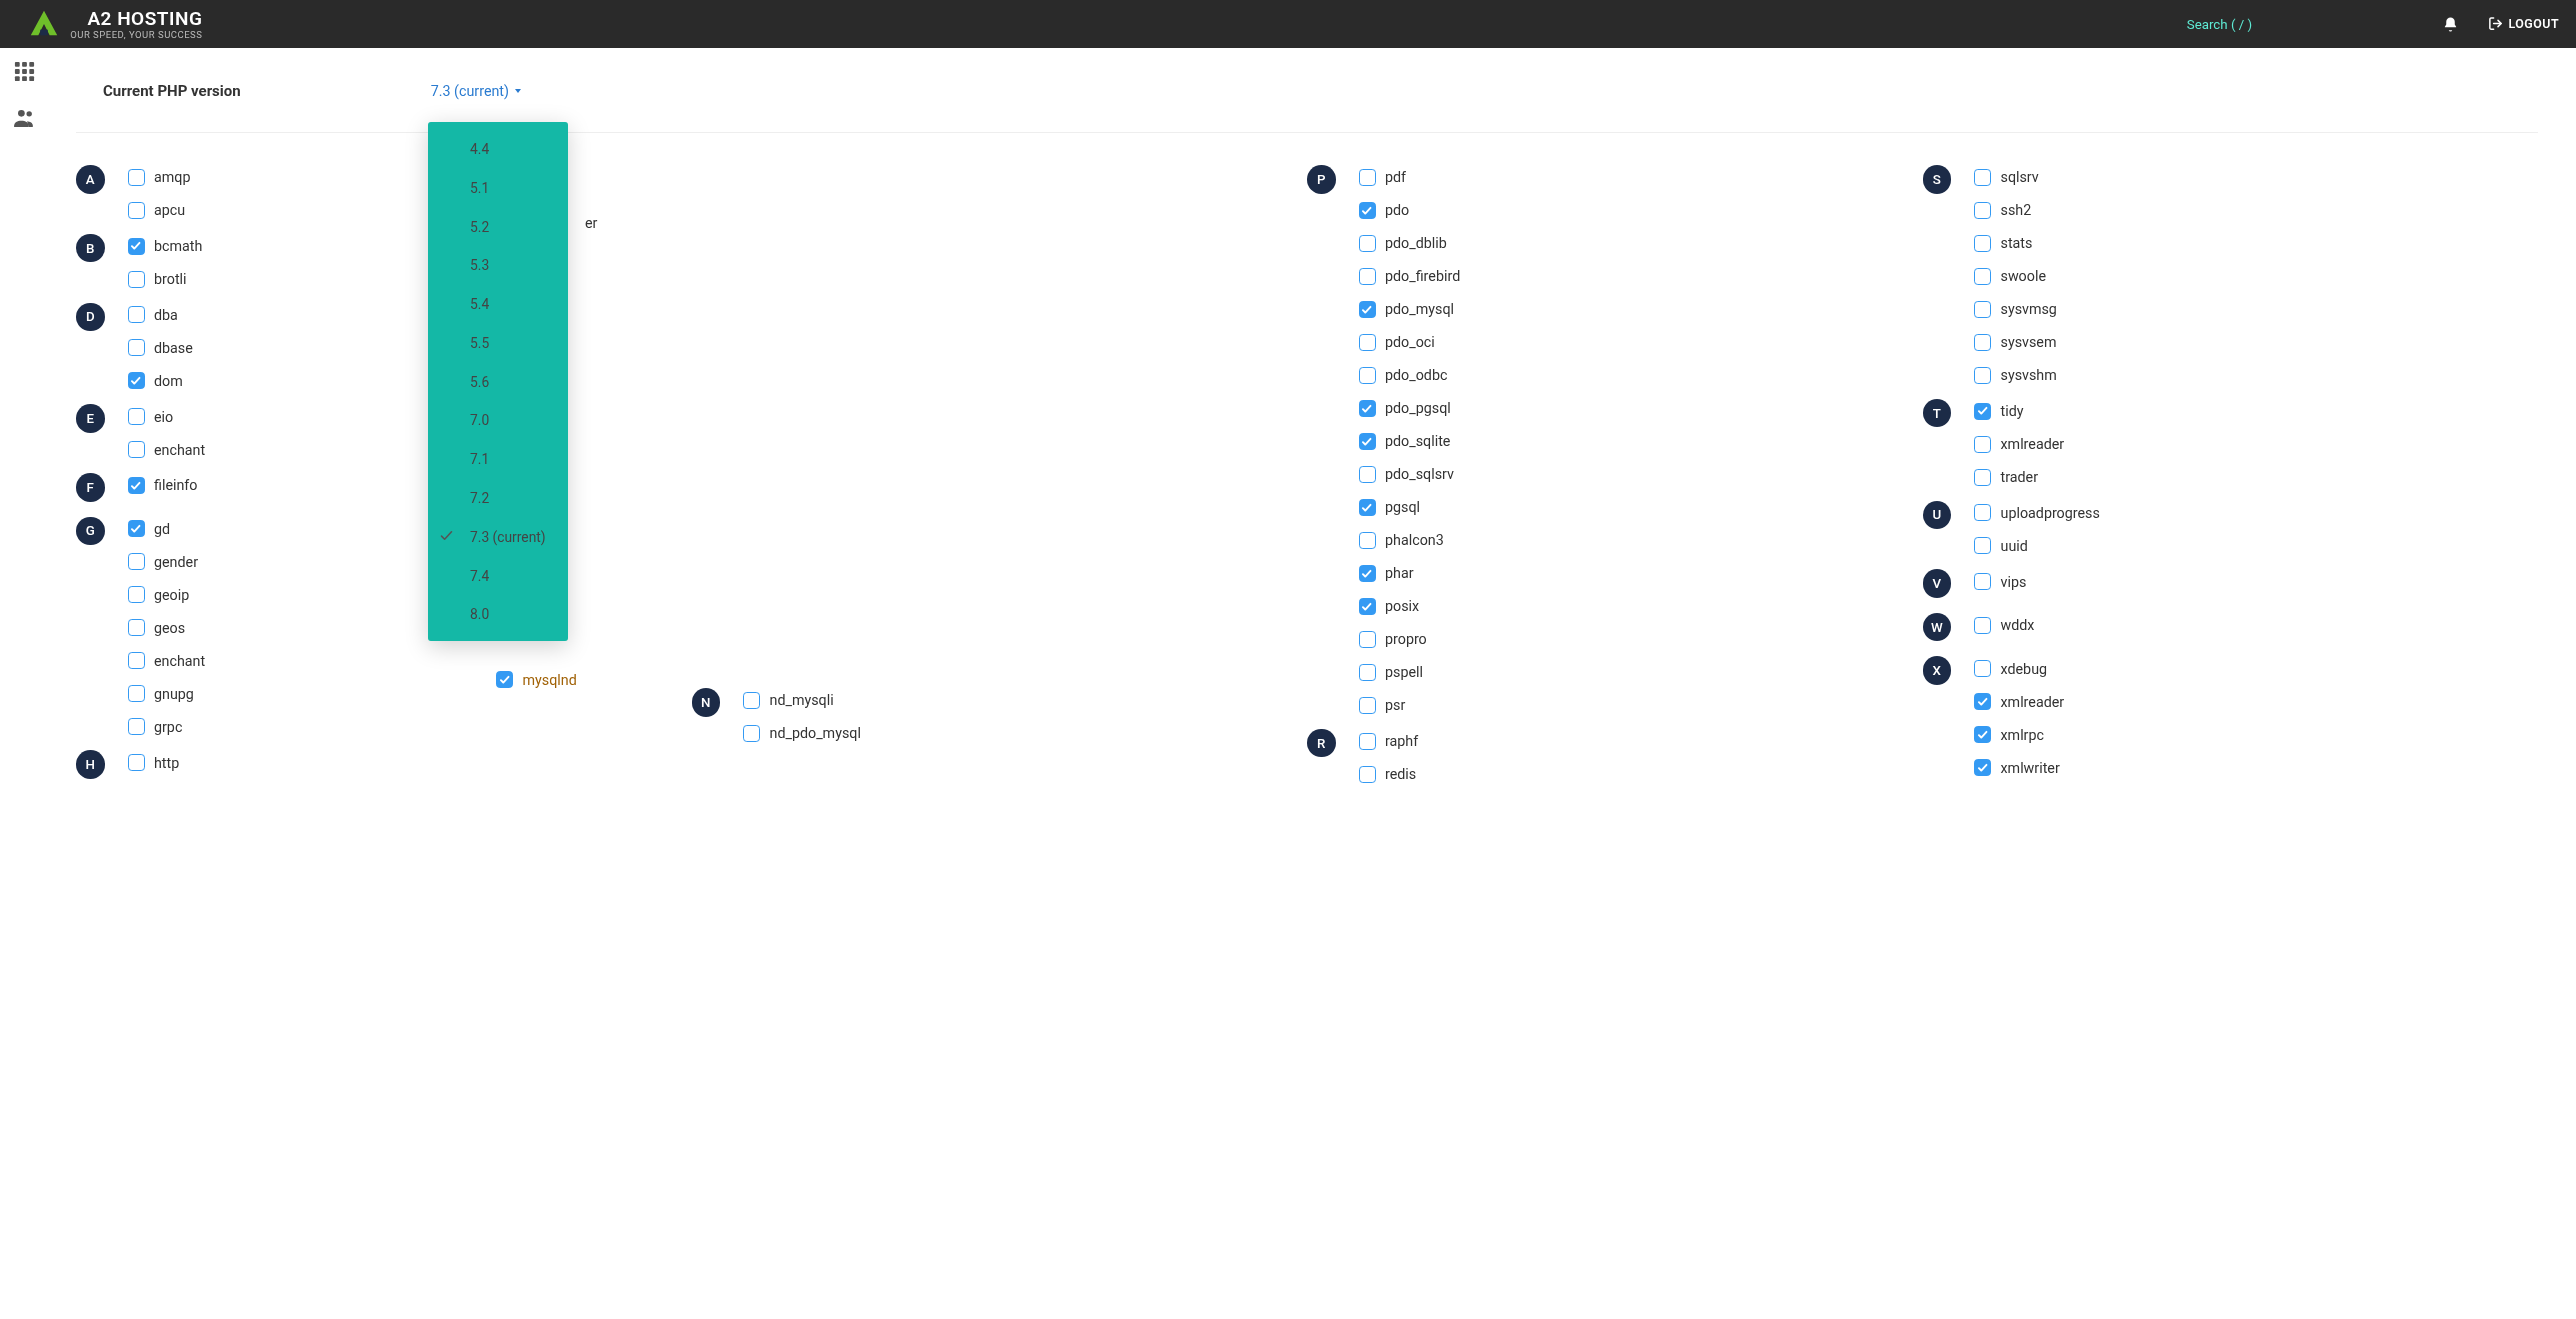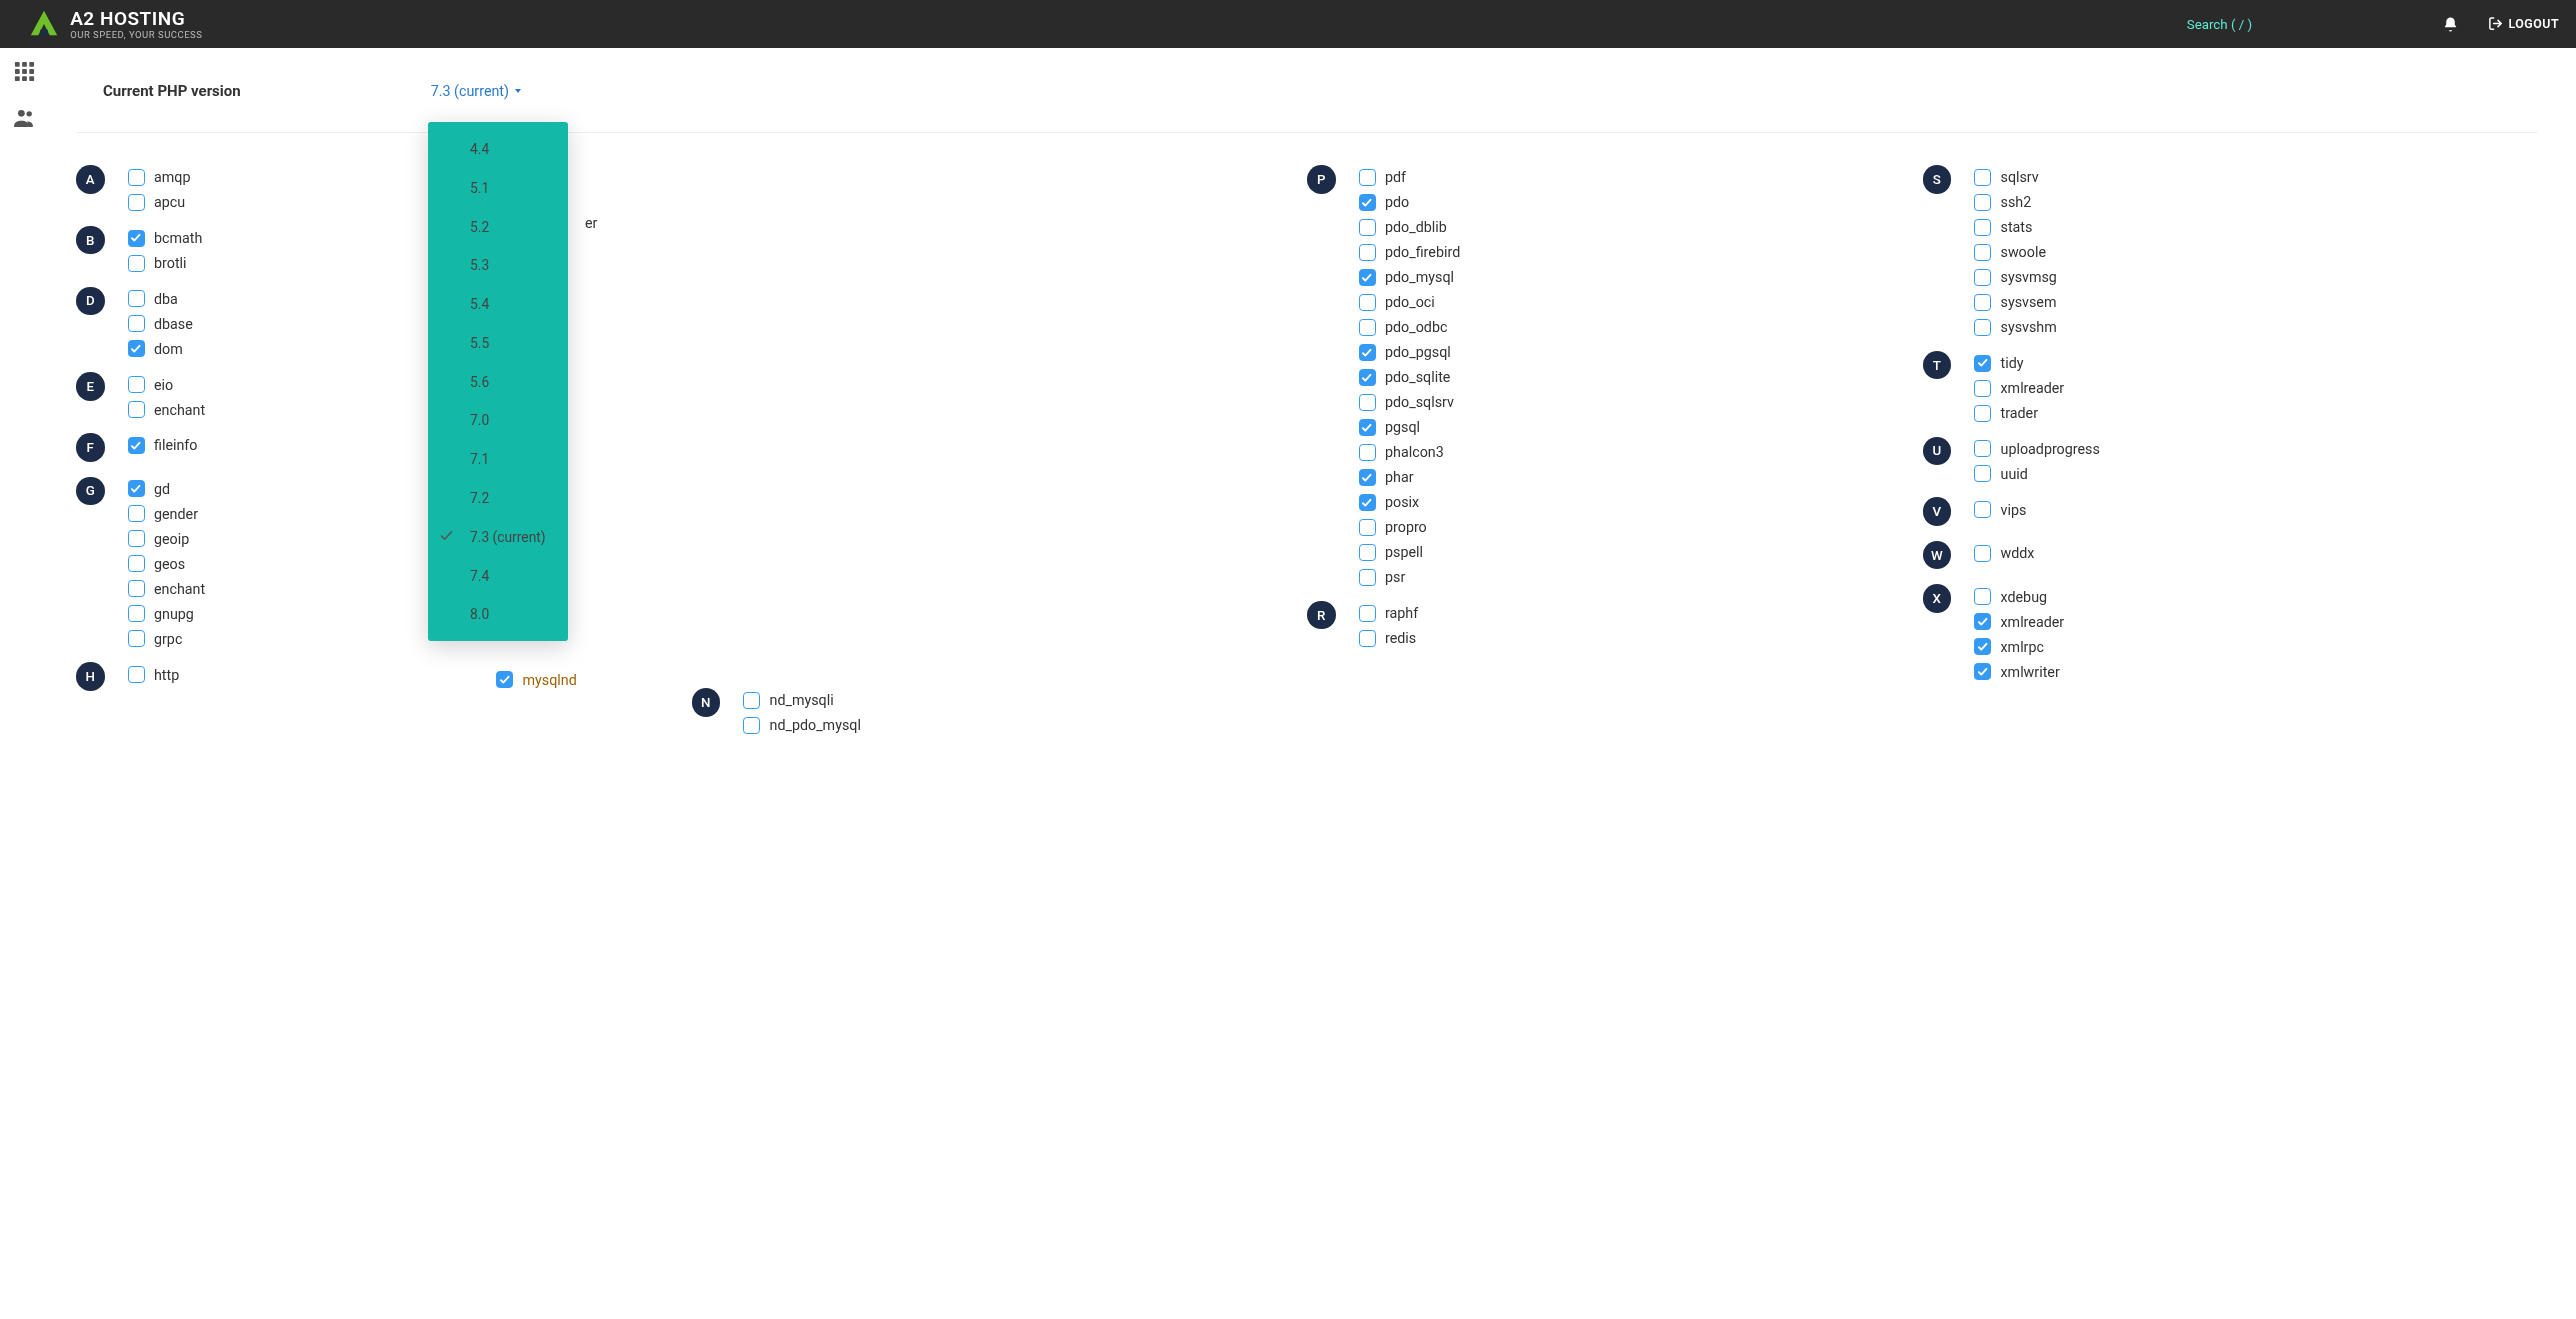--- a/index.html
+++ b/index.html
@@ -35,20 +35,21 @@
   .logo-text {
     display: flex;
     flex-direction: column;
     line-height: 1;
   }
   .logo-text .brand {
     color: #fff;
     font-weight: 600;
     font-size: 19px;
     letter-spacing: 0.5px;
+    text-align: right;
   }
   .logo-text .tag {
     color: #bbb;
     font-size: 9.5px;
     letter-spacing: 0.5px;
     margin-top: 1.9px;
   }
   .topbar-spacer { flex: 1; }
   .search-label {
     color: #5eead4;
@@ -178,21 +179,21 @@
     align-items: center;
     justify-content: center;
     font-size: 13.3px;
     font-weight: 500;
     flex-shrink: 0;
     margin-right: 23px;
   }
   .items {
     display: flex;
     flex-direction: column;
-    gap: 8px;
+    gap: 16px;
     padding-top: 3.8px;
   }
   .item {
     display: flex;
     align-items: center;
     gap: 9.5px;
     font-size: 14.3px;
     color: #333;
   }
   .checkbox {

